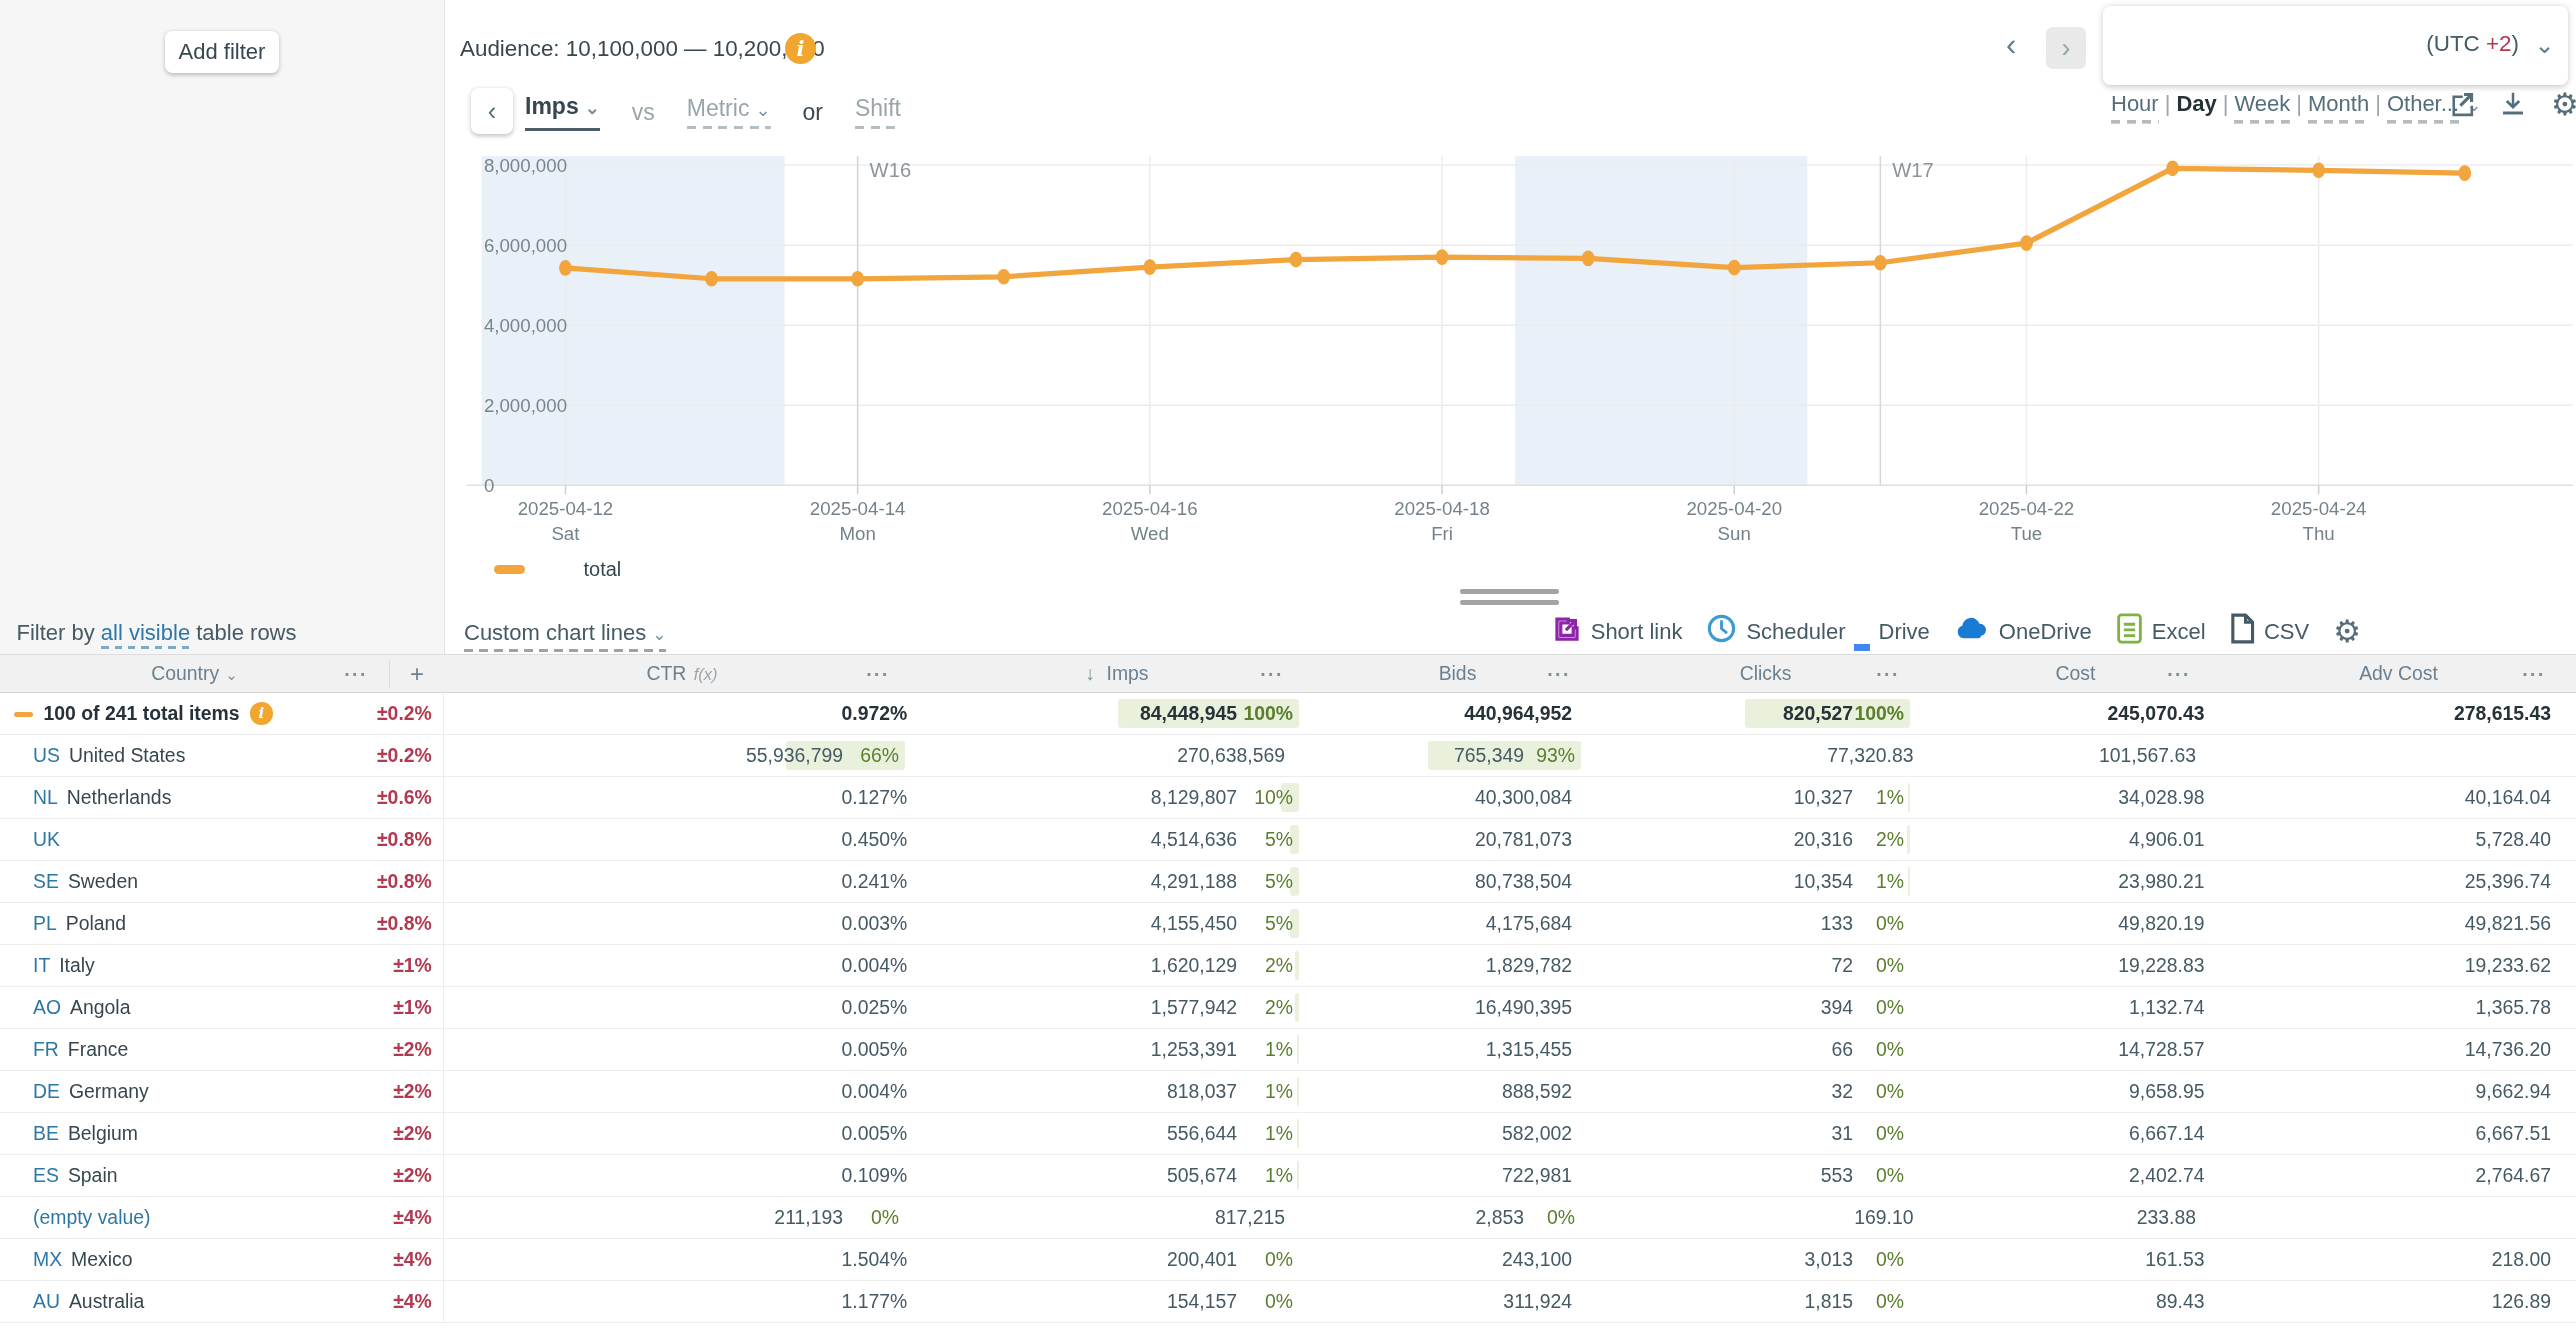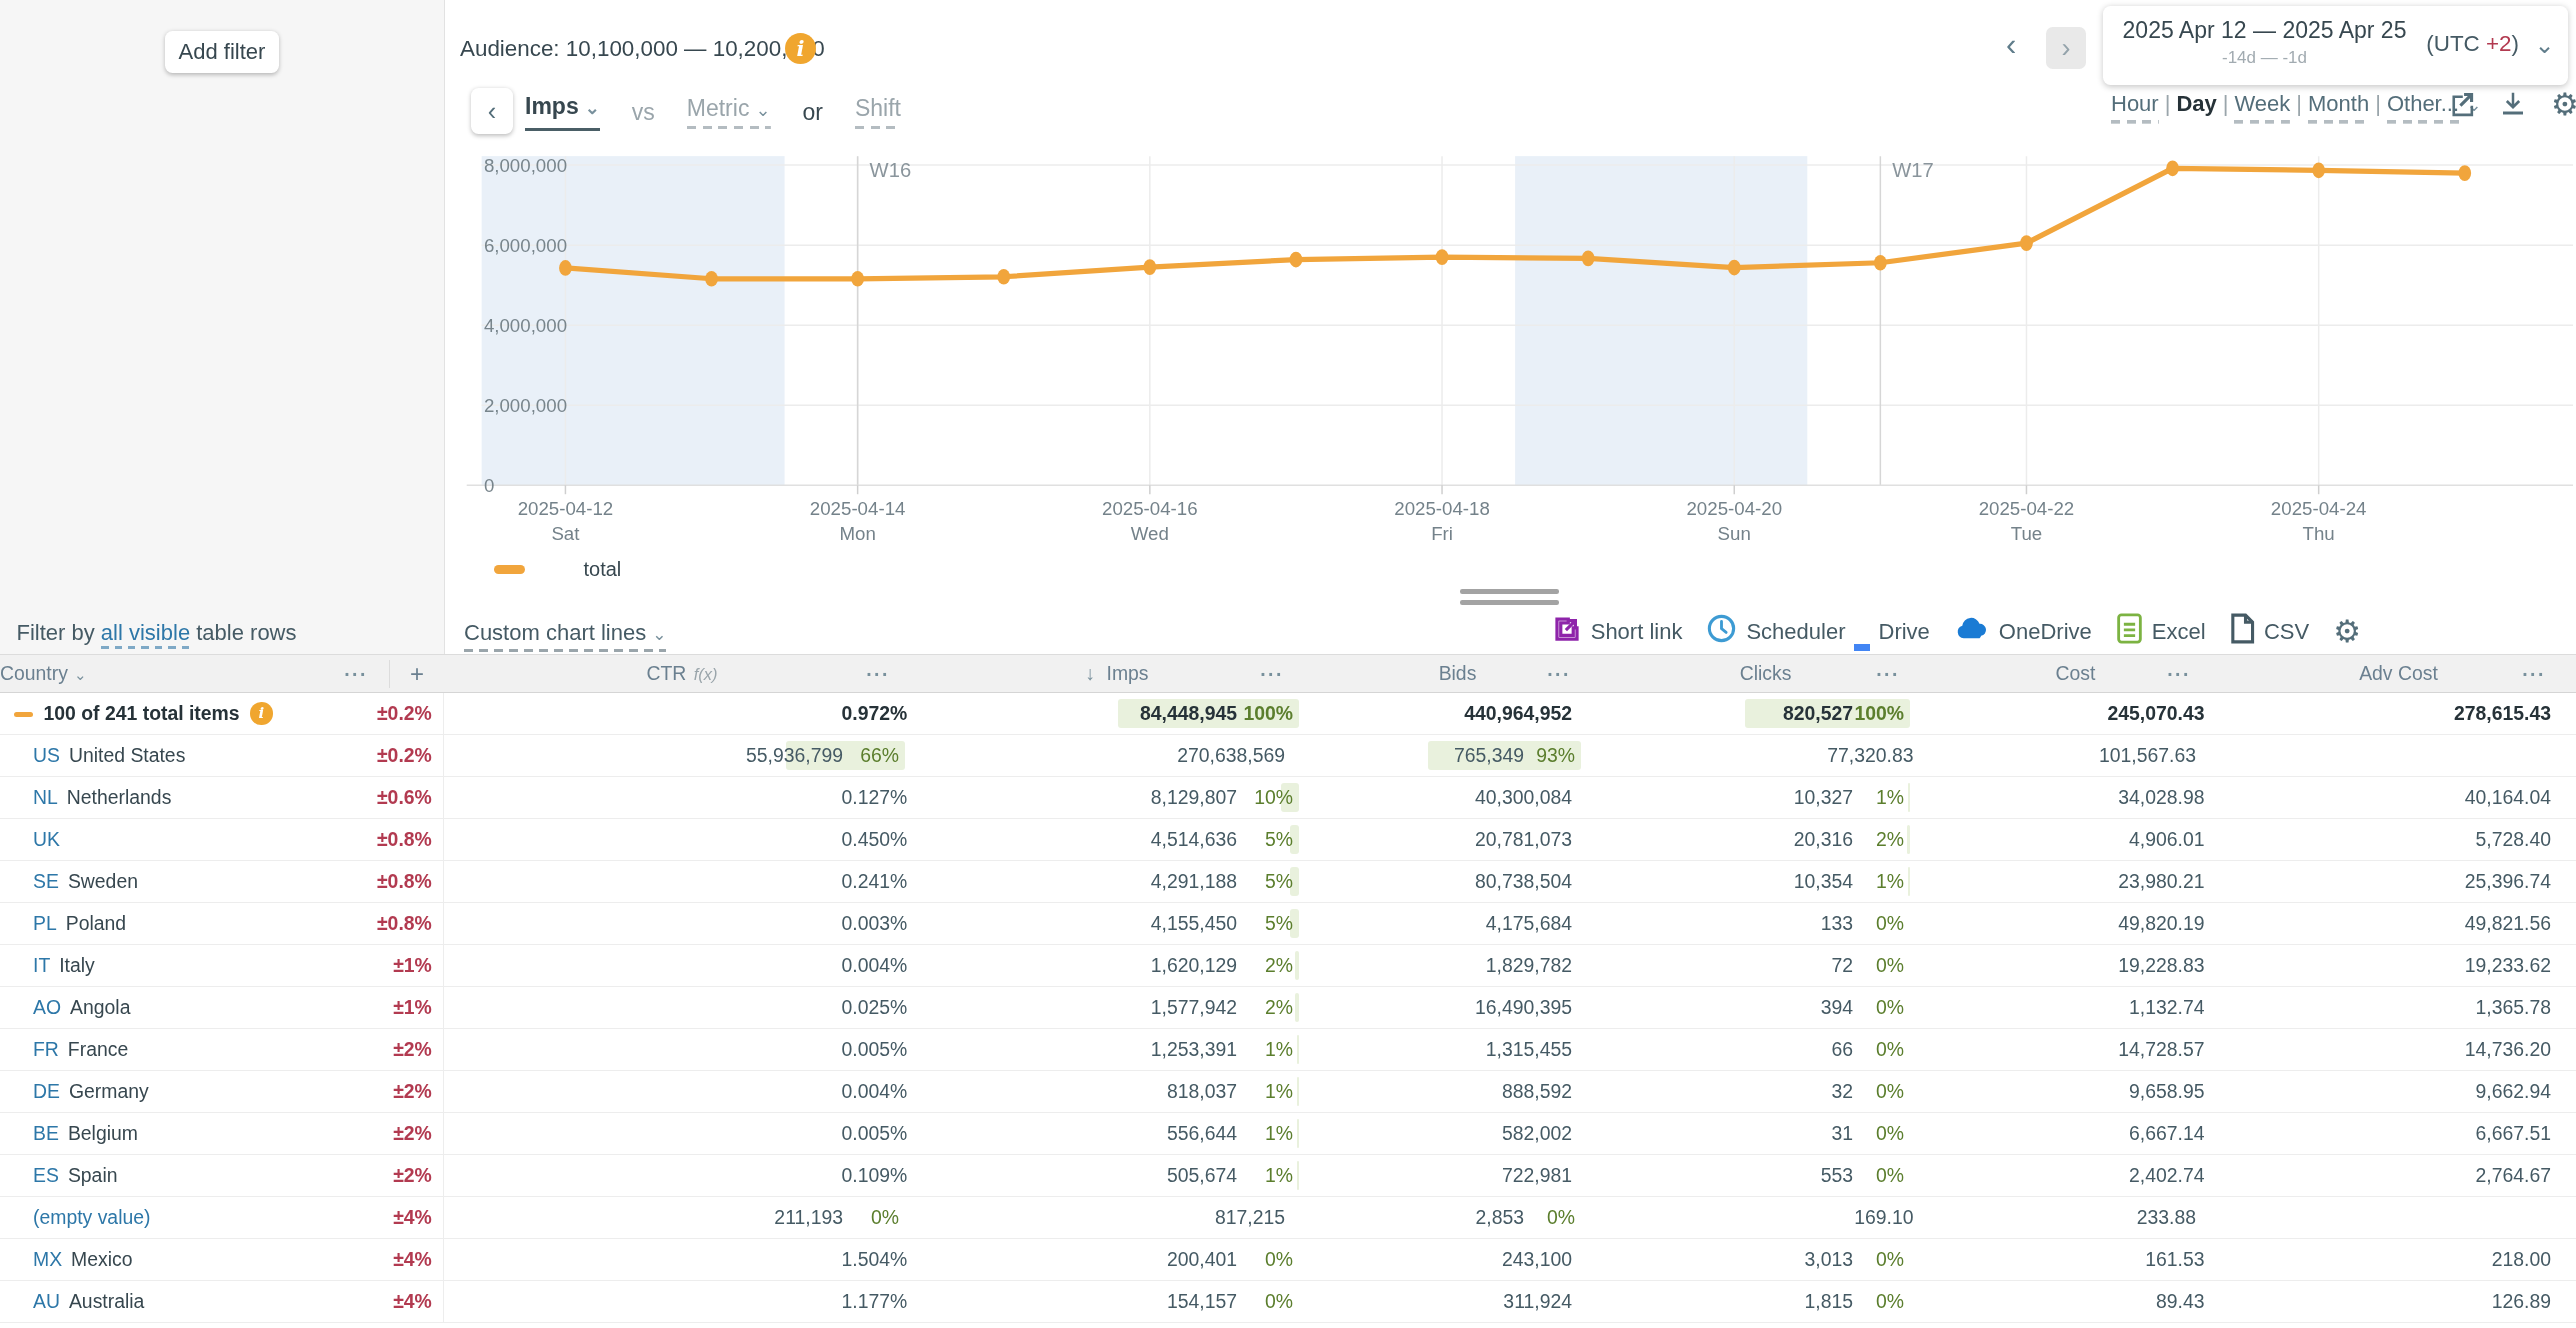--- a/index.html
+++ b/index.html
@@ -73,21 +73,21 @@
   
   .table-grid { position:absolute; left:0; top:654px; width:2576px; }
   .tr { display:grid; grid-template-columns:444px 476px 394px 287px 329px 291px 355px;
     height:42px; background:#fff; border-bottom:0.7px solid #ededed; font-size:19.4px; }
   .thead { height:39px; background:#f1f1f1; border-top:0.7px solid #dcdcdc; border-bottom:0.7px solid #d5d5d5;
     color:#6b8090; }
   .th { position:relative; display:flex; align-items:center; justify-content:center; }
   .kebab { position:absolute; right:30px; top:50%; transform:translateY(-50%);
     color:#78909c; font-weight:700; letter-spacing:1.5px; cursor:pointer; font-size:19.4px; }
   .th-country { display:grid; grid-template-columns:1fr 55px; }
-  .th-country .main { position:relative; display:flex; align-items:center; }
+  .th-country .main { position:relative; display:flex; align-items:center; justify-content:center; }
   .th-country .kebab { right:21px; }
   .plus-box { display:flex; align-items:center; justify-content:center; border-left:0.7px solid #dcdcdc;
     color:#6b8090; font-size:24px; cursor:pointer; }
   .sort-arrow { color:#78909c; margin-right:6px; }
   .fx { font-style:italic; color:#9aa5ab; font-size:16.5px; margin-left:7.5px; }
   .chev-s { font-size:15px; color:#78909c; margin-left:6px; }
 
   .td { position:relative; display:flex; align-items:center; }
   .td-num { justify-content:flex-end; color:#455a64; }
   .td-ctr   { padding-right:12.7px; }
@@ -122,24 +122,20 @@
   <button class="add-filter-btn">Add filter</button>
 </div>
 
 <div class="audience">Audience: 10,100,000 — 10,200,000</div>
 <div class="info-i" title="Audience: 10,100,000 — 10,200,000">i</div>
 
 <div class="nav-prev">‹</div>
 <button class="nav-next">›</button>
 
 <div class="date-card">
-  <div class="date-center">
-    <div class="date-range">2025 Apr 12 — 2025 Apr 25</div>
-    <div class="date-relative">-14d — -1d</div>
-  </div>
   <div class="date-utc"><span>(UTC </span><span class="utc-red">+2</span><span>)</span></div>
   <div class="date-chev">⌄</div>
 </div>
 
 <button class="back-btn">‹</button>
 <div class="metric-row">
   <span class="m-sel"><span>Imps</span><span class="m-chev">⌄</span></span>
   <span class="m-gray">vs</span>
   <span class="m-gray dash-u"><span>Metric</span><span class="m-chev">⌄</span></span>
   <span>or</span>

